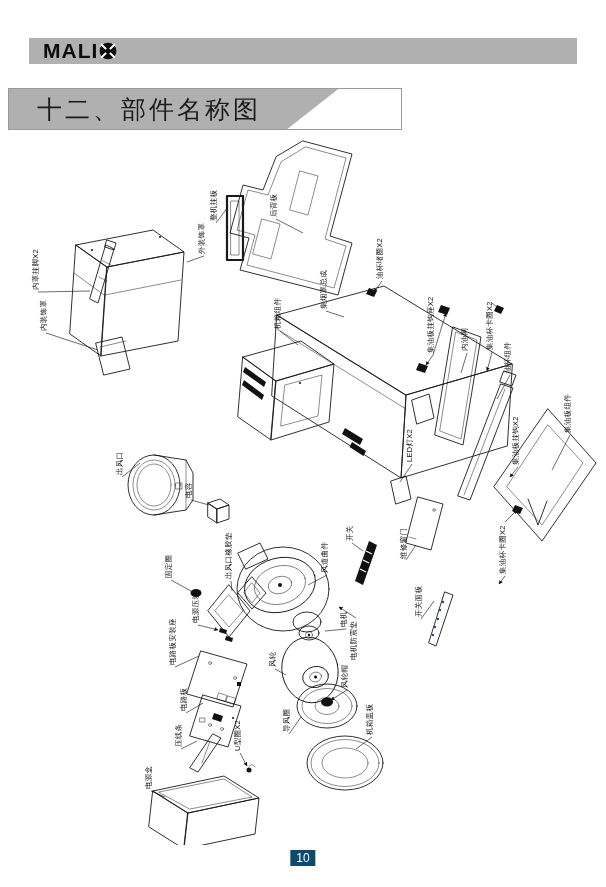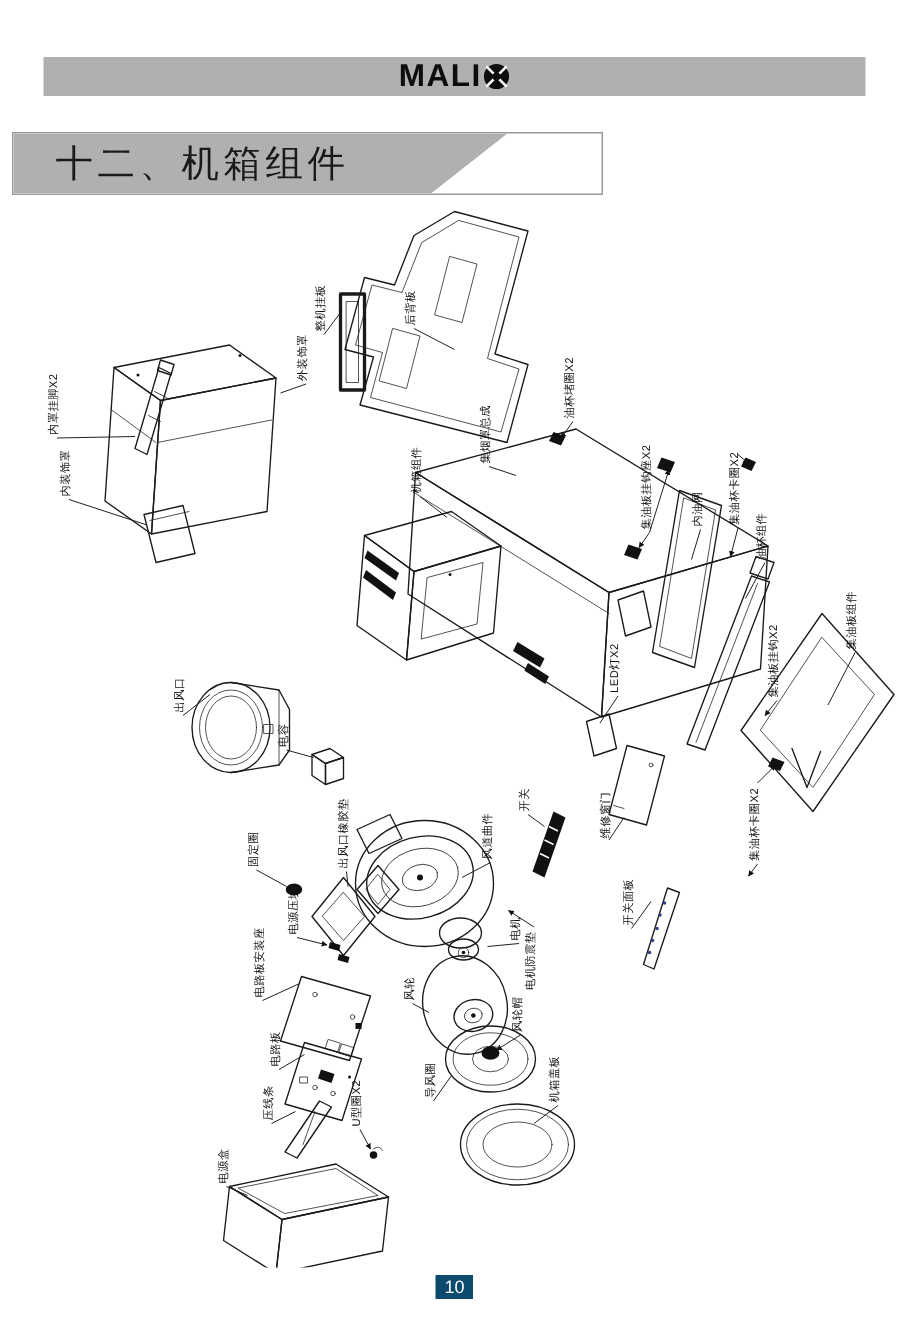--- a/index.html
+++ b/index.html
@@ -1,19 +1,19 @@
 <!DOCTYPE html>
 <html><head>
 <meta charset="utf-8">
 <style>
   html,body{margin:0;padding:0;background:#fff;}
   #page{position:relative;width:606px;height:887px;background:#fff;overflow:hidden;
         font-family:"Liberation Sans","DejaVu Sans",sans-serif;}
   .band{position:absolute;top:38px;left:29px;right:29px;height:26px;background:#b0b0b0;
-        display:flex;align-items:center;justify-content:center;}
+        display:flex;align-items:center;justify-content:flex-start;padding-left:14px;}
   .brand{display:flex;align-items:center;gap:1px;font-weight:bold;font-size:21px;
          letter-spacing:1px;color:#0d0d0d;}
   .titlebox{position:absolute;top:88px;left:8px;width:392px;height:40px;border:1px solid #9a9a9a;
             background:#fff;}
   .titlefill{position:absolute;inset:0;background:#b0b0b0;
              clip-path:polygon(0 0,84% 0,71% 100%,0 100%);}
   .titletext{position:relative;z-index:2;font-size:25px;color:#1a1a1a;letter-spacing:3px;
              line-height:40px;padding-left:28px;white-space:nowrap;}
   #diagram{position:absolute;top:133px;left:0;}
   .lbl{font-size:7.5px;fill:#111;letter-spacing:0.3px;}
@@ -38,21 +38,21 @@
             <circle cx="10" cy="10" r="9.3" fill="#0d0d0d"></circle>
             <path d="M3.2 1.8 L18.2 16.8 L16.8 18.2 L1.8 3.2 Z M16.8 1.8 L18.2 3.2 L3.2 18.2 L1.8 16.8 Z" fill="#fff"></path>
             <circle cx="10" cy="10" r="3" fill="#0d0d0d"></circle>
           </svg>
         </span>
     </div>
   </div>
 
   <div class="titlebox">
     <div class="titlefill"></div>
-    <div class="titletext">十二、机箱组件</div>
+    <div class="titletext">十二、部件名称图</div>
   </div>
 
   <svg id="diagram" width="606" height="712" viewBox="0 0 606 712">
     <defs>
       <pattern id="xh" width="3" height="3" patternUnits="userSpaceOnUse">
         <path d="M0 0L3 3M3 0L0 3" stroke="#1a1a1a" stroke-width="0.55"></path>
       </pattern>
       <marker id="ah" markerWidth="7" markerHeight="7" refX="5.5" refY="3" orient="auto">
         <path d="M0,0 L6,3 L0,6 Z" fill="#111"></path>
       </marker>

